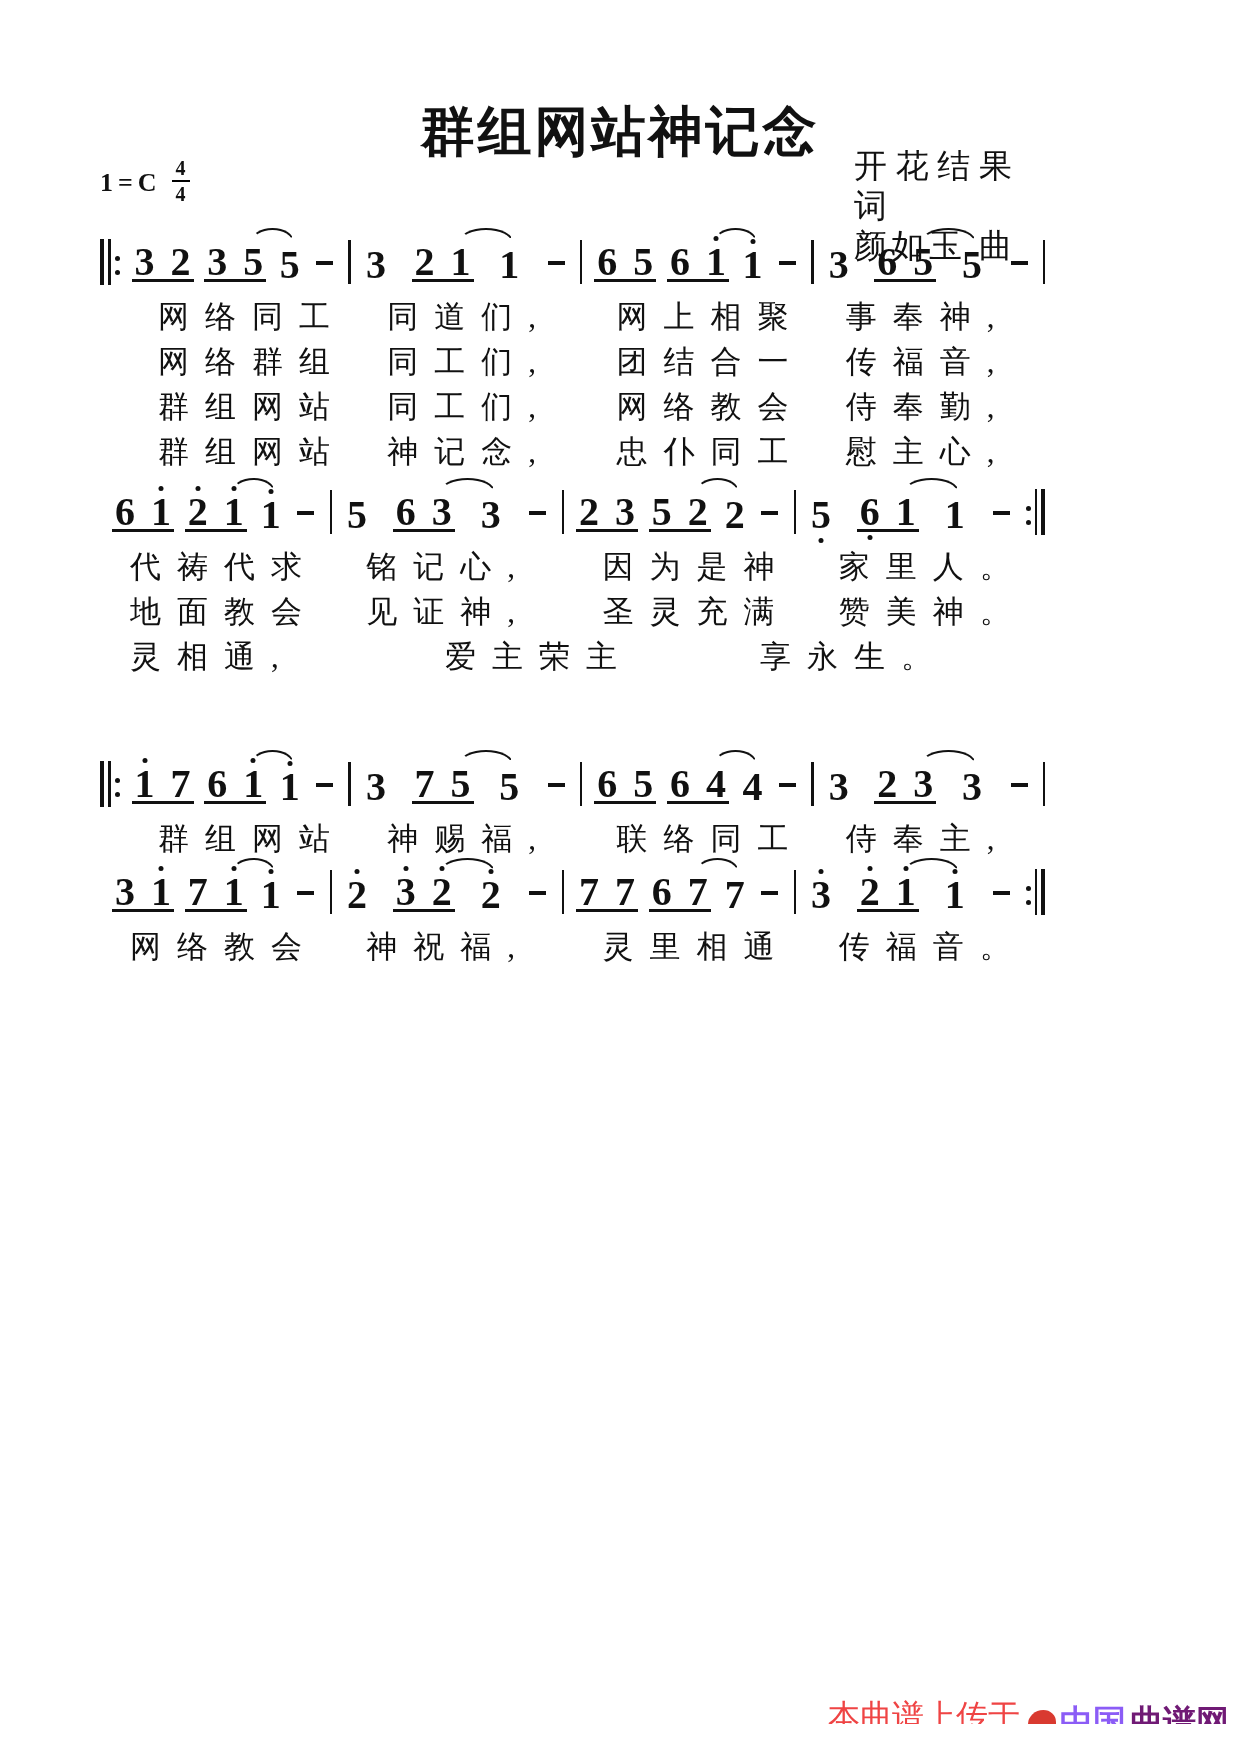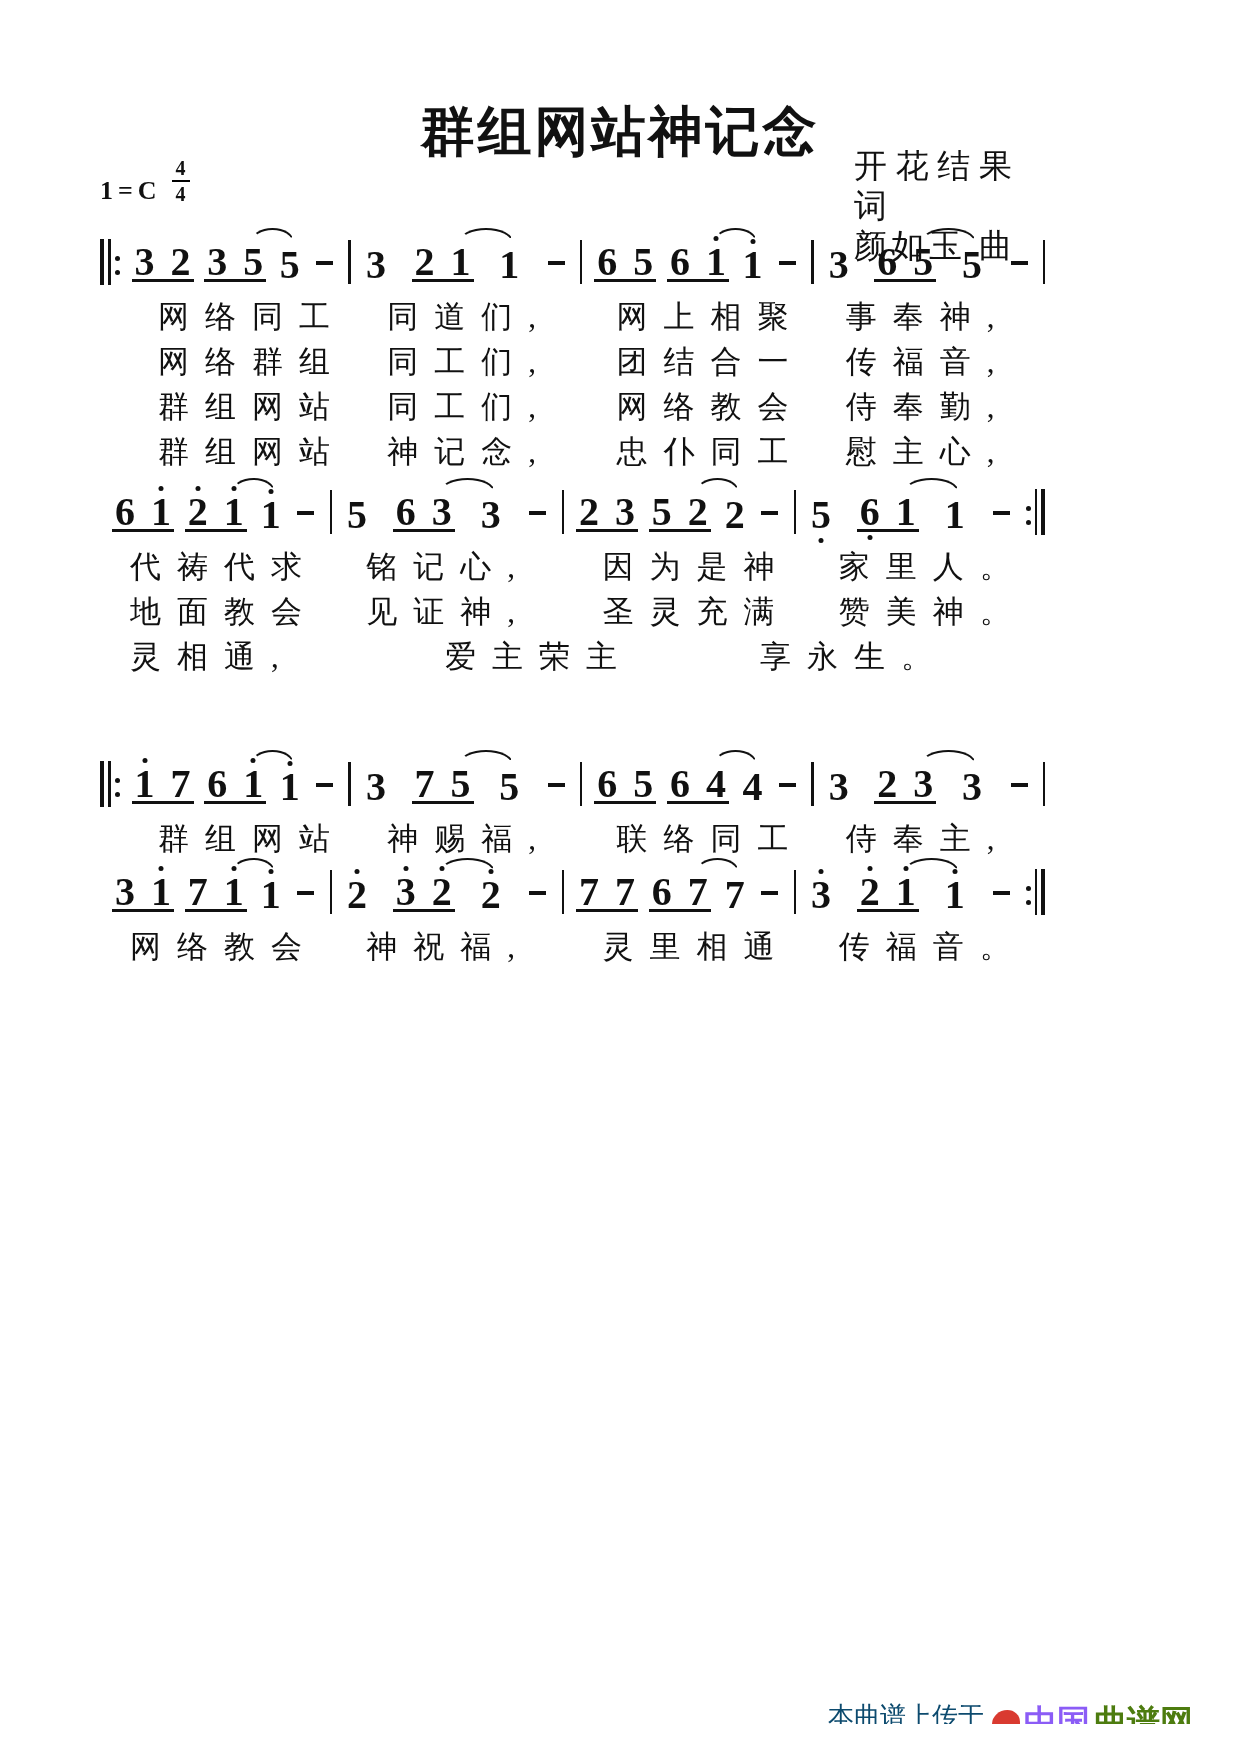--- a/index.html
+++ b/index.html
@@ -3,21 +3,21 @@
 <meta charset="utf-8">
 <style>
   html,body{margin:0;padding:0;background:#fff;}
   .page{position:relative;width:1240px;height:1724px;background:#ffffff;overflow:hidden;
         font-family:"Liberation Serif", serif;color:#111;}
   
   .title{position:absolute;top:96px;left:0;width:100%;margin:0;text-align:center;
          font-size:54px;font-weight:900;letter-spacing:3px;}
   .credits{position:absolute;top:146px;right:228px;width:158px;font-size:33px;line-height:40px;}
   .credit-line{text-align:justify;text-align-last:justify;}
-  .keysig{position:absolute;top:160px;left:100px;display:flex;align-items:flex-end;gap:10px;
+  .keysig{position:absolute;top:160px;left:100px;display:flex;align-items:center;gap:10px;
           font-weight:bold;font-size:26px;}
   .keybase{letter-spacing:5px;}
   .frac{display:inline-flex;flex-direction:column;align-items:center;line-height:1;
         font-size:20px;font-weight:bold;transform:translateY(-2px);}
   .ftop{border-bottom:2.5px solid #000;padding:0 4px 2px;}
   .fbot{padding-top:2px;}
   
   #systems{position:absolute;left:0;top:0;width:100%;height:100%;}
   .system{position:absolute;left:100px;width:945px;}
   .sys-0{top:228px;} .sys-1{top:478px;} .sys-2{top:750px;} .sys-3{top:858px;}
@@ -43,21 +43,21 @@
   .rep .colon i{display:block;width:5px;height:5px;border-radius:50%;background:#111;}
   .tie{position:absolute;height:14px;border:2.5px solid transparent;border-top-color:#111;
        border-top-left-radius:50% 100%;border-top-right-radius:50% 100%;box-sizing:border-box;}
   .lrow{display:flex;height:45px;align-items:center;}
   .lpref{width:28px;flex:0 0 auto;}
   .phrase{flex:1;font-size:31px;letter-spacing:16px;white-space:nowrap;
           padding-left:30px;overflow:visible;font-family:"Liberation Serif", serif;}
   
   .footer{position:absolute;left:828px;top:1700px;height:34px;overflow:hidden;
           display:flex;align-items:flex-start;gap:8px;white-space:nowrap;}
-  .uploader{font-size:26px;line-height:32px;font-family:"Liberation Sans", sans-serif;color:#0c4a6e;}
+  .uploader{font-size:32px;line-height:32px;font-family:"Liberation Sans", sans-serif;color:#ef4444;}
   .logo{display:inline-flex;align-items:flex-start;gap:4px;font-weight:bold;
         font-size:33px;line-height:36px;margin-top:4px;font-family:"Liberation Sans", sans-serif;}
   .logo-icon{display:inline-block;width:28px;height:26px;margin-top:6px;
              border-radius:55% 45% 12% 45%;}
   .wm{position:absolute;right:8px;top:1729px;font-size:19px;letter-spacing:1px;
       font-family:"Liberation Sans", sans-serif;}
 </style>
 </head>
 <body>
 
@@ -629,21 +629,21 @@
           <span class="phrase">传福音。</span>
         </div>
       </div>
     </div>
 
   <div class="footer">
     <span class="uploader">本曲谱上传于</span>
     <span class="logo">
       <span class="logo-icon" style="background: rgb(217, 58, 48);"></span>
       <span class="logo-cn" style="color: #8b5cf6;">中国</span>
-        <span class="logo-or" style="color: #4d7c0f;">曲谱网</span>
+        <span class="logo-or" style="color: #701a75;">曲谱网</span>
     </span>
   </div>
 
   <div class="wm">
     <span class="wm-site" style="color: rgb(143, 143, 143);">歌谱简谱网 </span><span class="wm-domain" style="color: rgb(240, 128, 50);">jianpu.cn</span>
   </div>
 
 </div>
 
 </body></html>

